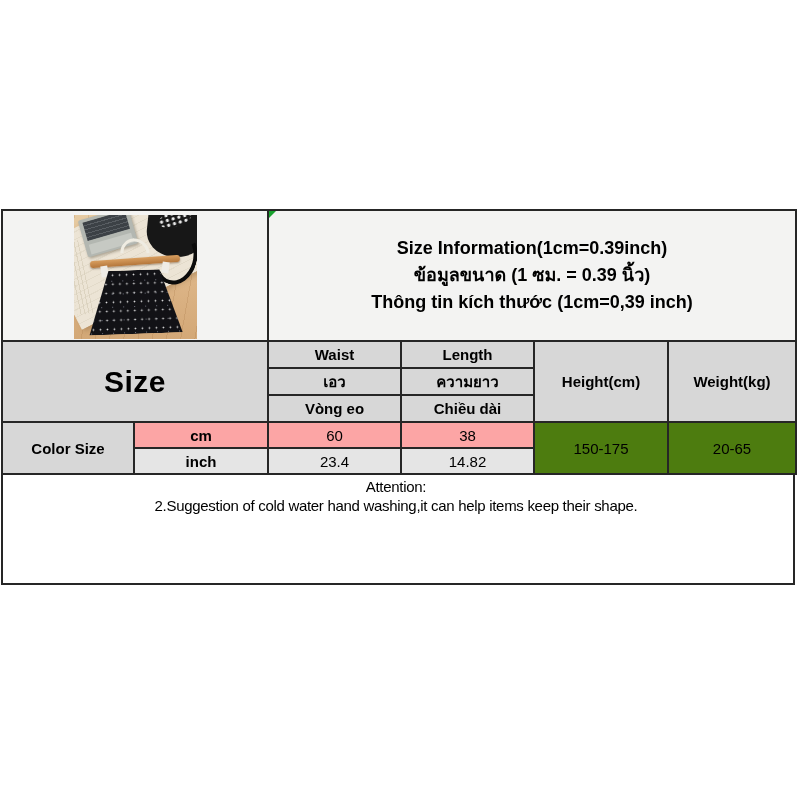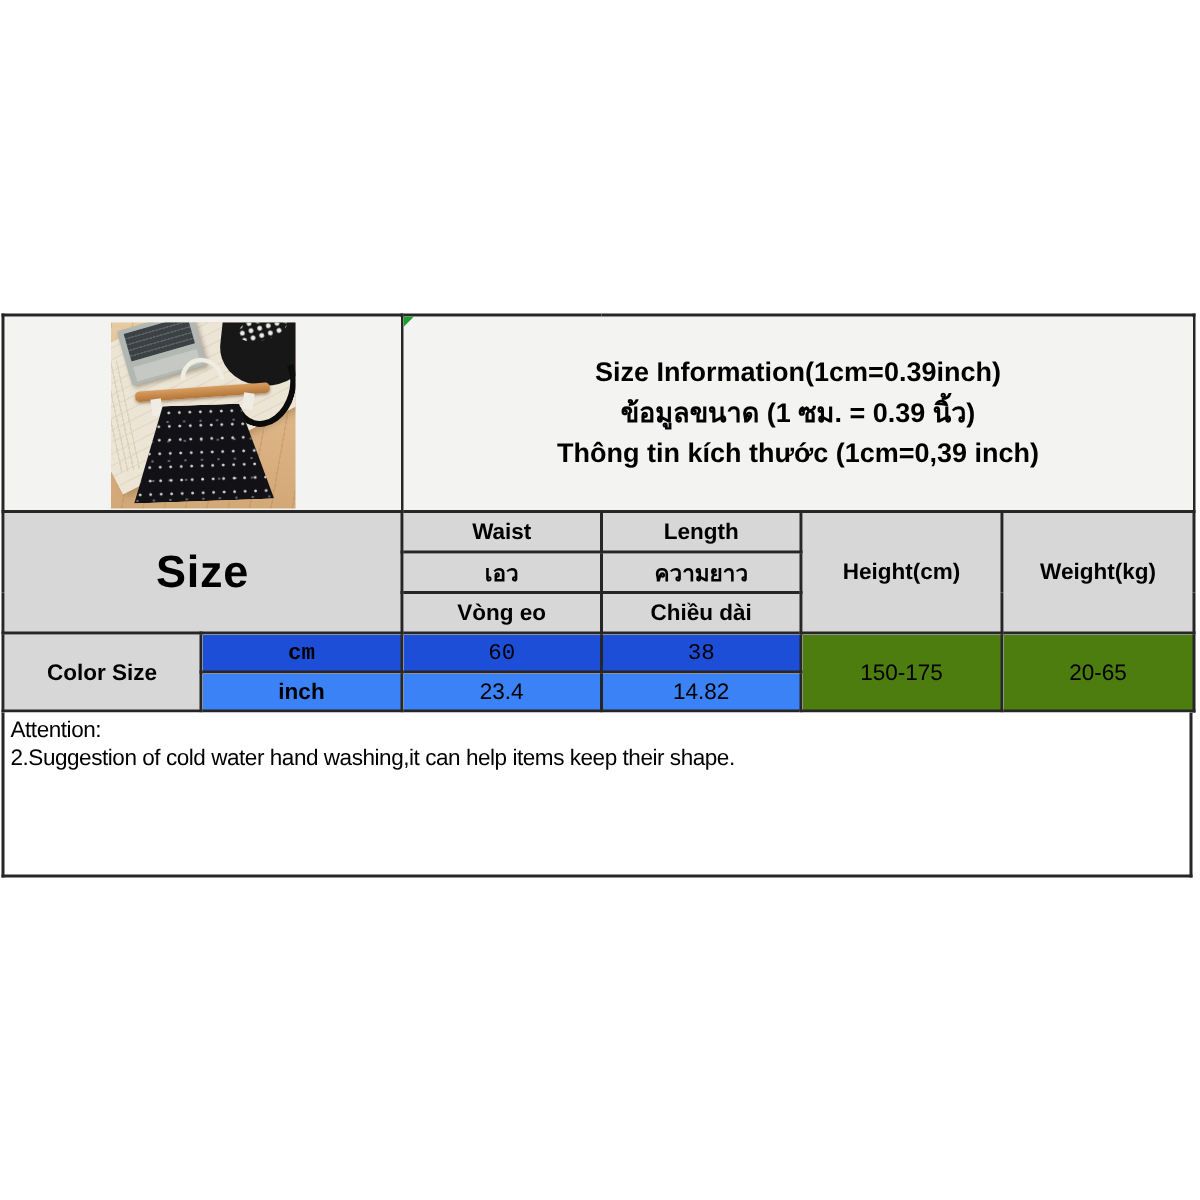--- a/index.html
+++ b/index.html
@@ -10,37 +10,37 @@
 
   table.size-table{border-collapse:collapse;table-layout:fixed;width:794px;}
   table.size-table td{border:2px solid #262626;text-align:center;vertical-align:middle;
     padding:0;overflow:hidden;}
 
   
   tr.r-photo td{height:129px;}
   tr.r-hdr td{height:25px;}
   tr.r-data td{height:24px;}
   td.cell-hdr{background:#d7d7d7;font-weight:bold;font-size:15px;margin-top:24px;}
-  td.cell-light{background:#1d4ed8;font-family:Liberation Mono, monospace;}
+  td.cell-light{background:#fca5a5;}
   td.cell-merged{background:#4d7c0f;}
-  td.cell-white{background:#3b82f6;}
+  td.cell-white{background:#e5e5e5;}
 
   td.cell-size-big{font-weight:bold;font-size:30px;letter-spacing:.5px;}
   td.cell-num{font-size:15px;font-weight:400;}
 
   
   td.banner-cell{position:relative;background:#f3f3f2;font-weight:bold;font-size:18px;
     line-height:27px;}
   .corner-flag{position:absolute;left:0;top:0;width:0;height:0;
     border-top:7px solid #18a12e;border-right:7px solid transparent;}
 
   
   .attention-box{box-sizing:border-box;width:794px;height:110px;background:#fff;
     border:2px solid #262626;border-top:none;padding:3px 8px 0 4px;
-    font-size:15px;line-height:18.5px;letter-spacing:-0.3px;text-align:left;}
+    font-size:15px;line-height:18.5px;letter-spacing:-0.3px;text-align:center;}
 
   
   td.photo-cell{position:relative;background:#f3f3f2;}
   .photo{position:absolute;left:71px;top:4px;width:123px;height:124px;overflow:hidden;
     background:linear-gradient(180deg,#e6cba3 0%,#dcb486 55%,#d3a877 100%);}
   .ph-floor-grain{position:absolute;inset:0;
     background:repeating-linear-gradient(100deg,rgba(150,100,50,.18) 0 1px,transparent 1px 14px);}
   .ph-blanket{position:absolute;left:-22px;top:-10px;width:158px;height:94px;
     background:repeating-linear-gradient(0deg,#ece4d5 0 6px,#e3dbca 6px 7px);
     transform:rotate(-27deg);box-shadow:2px 3px 5px rgba(120,90,50,.35);}

